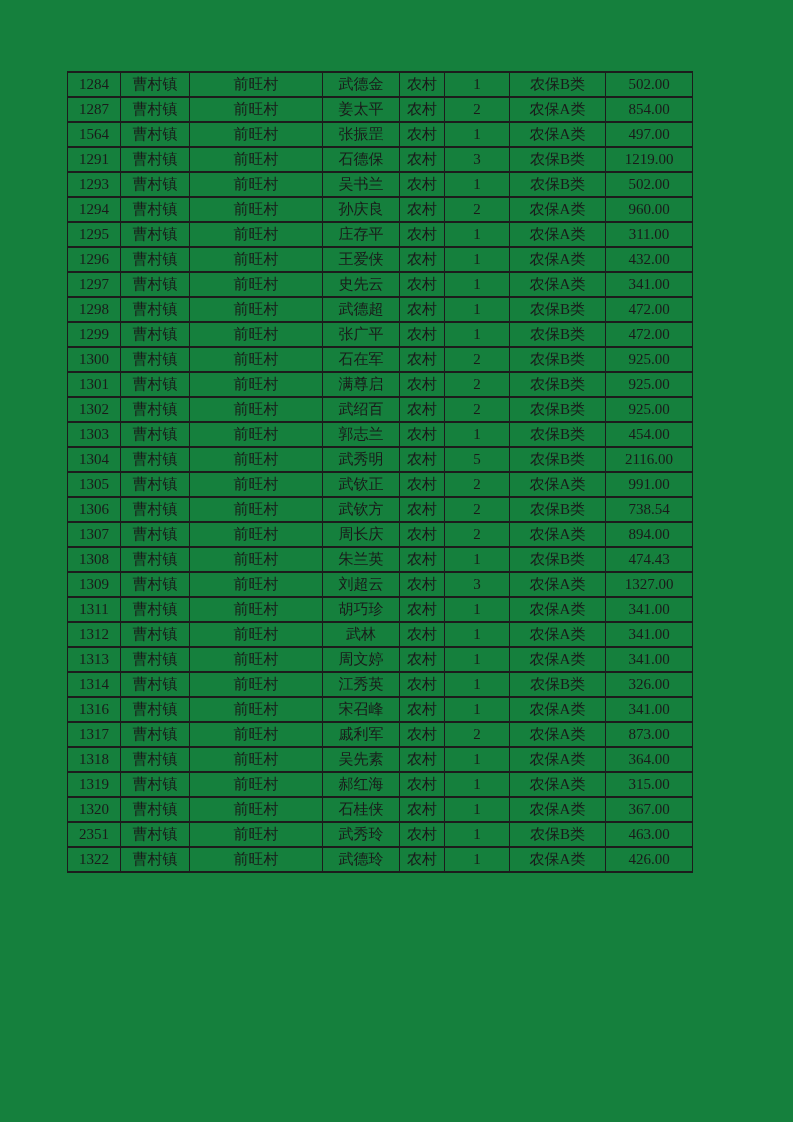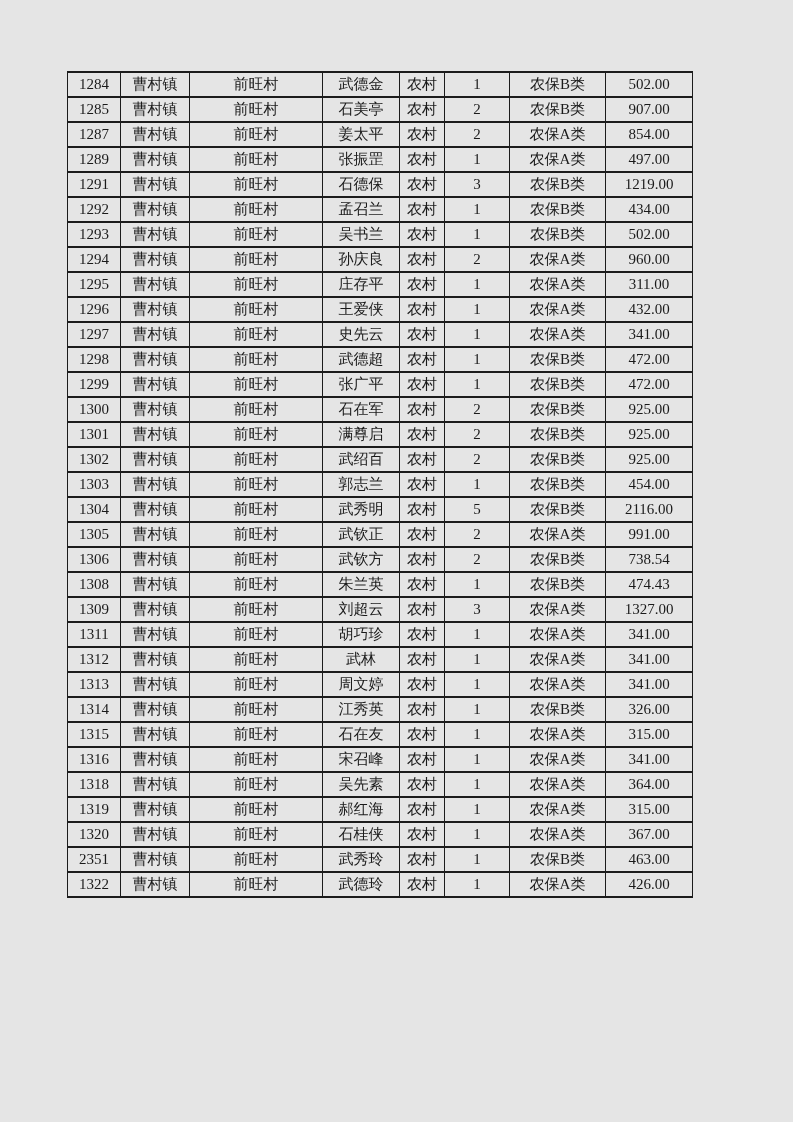--- a/index.html
+++ b/index.html
@@ -4,21 +4,21 @@
 <style>
   html, body {
     margin: 0;
     padding: 0;
     background: #ffffff;
   }
   .sheet {
     position: relative;
     width: 793px;
     height: 1122px;
-    background: #e5e5e5;
+    background: #15803d;
     overflow: hidden;
     font-family: "Liberation Serif", "DejaVu Serif", serif;
   }
   table.grid {
     position: absolute;
     left: 67px;
     top: 71px;
     width: 625px;
     border-collapse: collapse;
     table-layout: fixed;
@@ -67,70 +67,50 @@
           <td>1284</td>
           <td>曹村镇</td>
           <td>前旺村</td>
           <td>武德金</td>
           <td>农村</td>
           <td>1</td>
           <td>农保B类</td>
           <td>502.00</td>
         </tr>
         <tr>
-          <td>1285</td>
-          <td>曹村镇</td>
-          <td>前旺村</td>
-          <td>石美亭</td>
-          <td>农村</td>
-          <td>2</td>
-          <td>农保B类</td>
-          <td>907.00</td>
-        </tr>
-        <tr>
           <td>1287</td>
           <td>曹村镇</td>
           <td>前旺村</td>
           <td>姜太平</td>
           <td>农村</td>
           <td>2</td>
           <td>农保A类</td>
           <td>854.00</td>
         </tr>
         <tr>
-          <td>1289</td>
+          <td>1564</td>
           <td>曹村镇</td>
           <td>前旺村</td>
           <td>张振罡</td>
           <td>农村</td>
           <td>1</td>
           <td>农保A类</td>
           <td>497.00</td>
         </tr>
         <tr>
           <td>1291</td>
           <td>曹村镇</td>
           <td>前旺村</td>
           <td>石德保</td>
           <td>农村</td>
           <td>3</td>
           <td>农保B类</td>
           <td>1219.00</td>
         </tr>
         <tr>
-          <td>1292</td>
-          <td>曹村镇</td>
-          <td>前旺村</td>
-          <td>孟召兰</td>
-          <td>农村</td>
-          <td>1</td>
-          <td>农保B类</td>
-          <td>434.00</td>
-        </tr>
-        <tr>
           <td>1293</td>
           <td>曹村镇</td>
           <td>前旺村</td>
           <td>吴书兰</td>
           <td>农村</td>
           <td>1</td>
           <td>农保B类</td>
           <td>502.00</td>
         </tr>
         <tr>
@@ -257,20 +237,30 @@
           <td>1306</td>
           <td>曹村镇</td>
           <td>前旺村</td>
           <td>武钦方</td>
           <td>农村</td>
           <td>2</td>
           <td>农保B类</td>
           <td>738.54</td>
         </tr>
         <tr>
+          <td>1307</td>
+          <td>曹村镇</td>
+          <td>前旺村</td>
+          <td>周长庆</td>
+          <td>农村</td>
+          <td>2</td>
+          <td>农保A类</td>
+          <td>894.00</td>
+        </tr>
+        <tr>
           <td>1308</td>
           <td>曹村镇</td>
           <td>前旺村</td>
           <td>朱兰英</td>
           <td>农村</td>
           <td>1</td>
           <td>农保B类</td>
           <td>474.43</td>
         </tr>
         <tr>
@@ -317,38 +307,38 @@
           <td>1314</td>
           <td>曹村镇</td>
           <td>前旺村</td>
           <td>江秀英</td>
           <td>农村</td>
           <td>1</td>
           <td>农保B类</td>
           <td>326.00</td>
         </tr>
         <tr>
-          <td>1315</td>
-          <td>曹村镇</td>
-          <td>前旺村</td>
-          <td>石在友</td>
-          <td>农村</td>
-          <td>1</td>
-          <td>农保A类</td>
-          <td>315.00</td>
-        </tr>
-        <tr>
           <td>1316</td>
           <td>曹村镇</td>
           <td>前旺村</td>
           <td>宋召峰</td>
           <td>农村</td>
           <td>1</td>
           <td>农保A类</td>
           <td>341.00</td>
+        </tr>
+        <tr>
+          <td>1317</td>
+          <td>曹村镇</td>
+          <td>前旺村</td>
+          <td>戚利军</td>
+          <td>农村</td>
+          <td>2</td>
+          <td>农保A类</td>
+          <td>873.00</td>
         </tr>
         <tr>
           <td>1318</td>
           <td>曹村镇</td>
           <td>前旺村</td>
           <td>吴先素</td>
           <td>农村</td>
           <td>1</td>
           <td>农保A类</td>
           <td>364.00</td>

